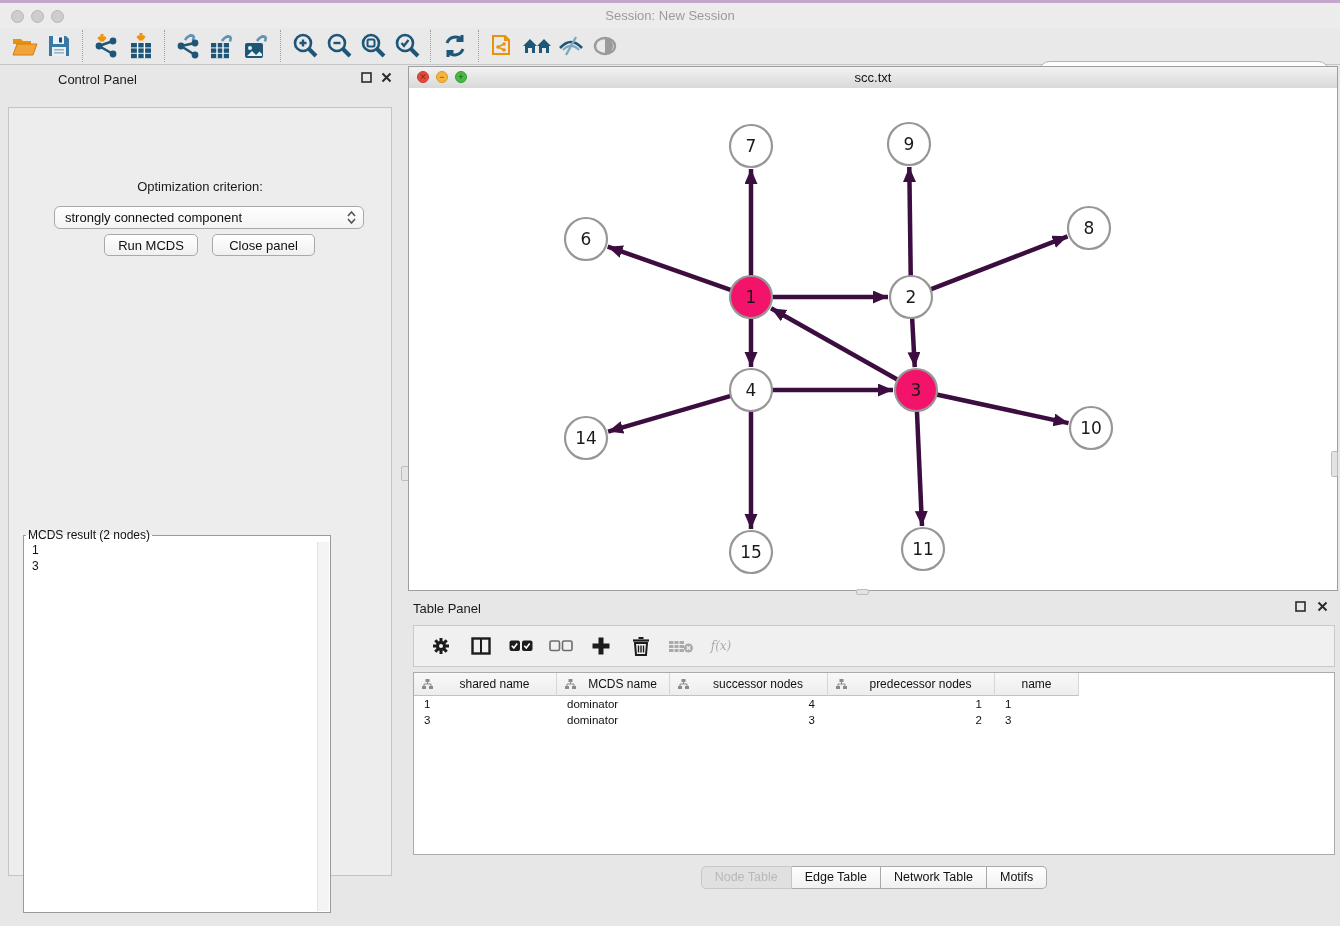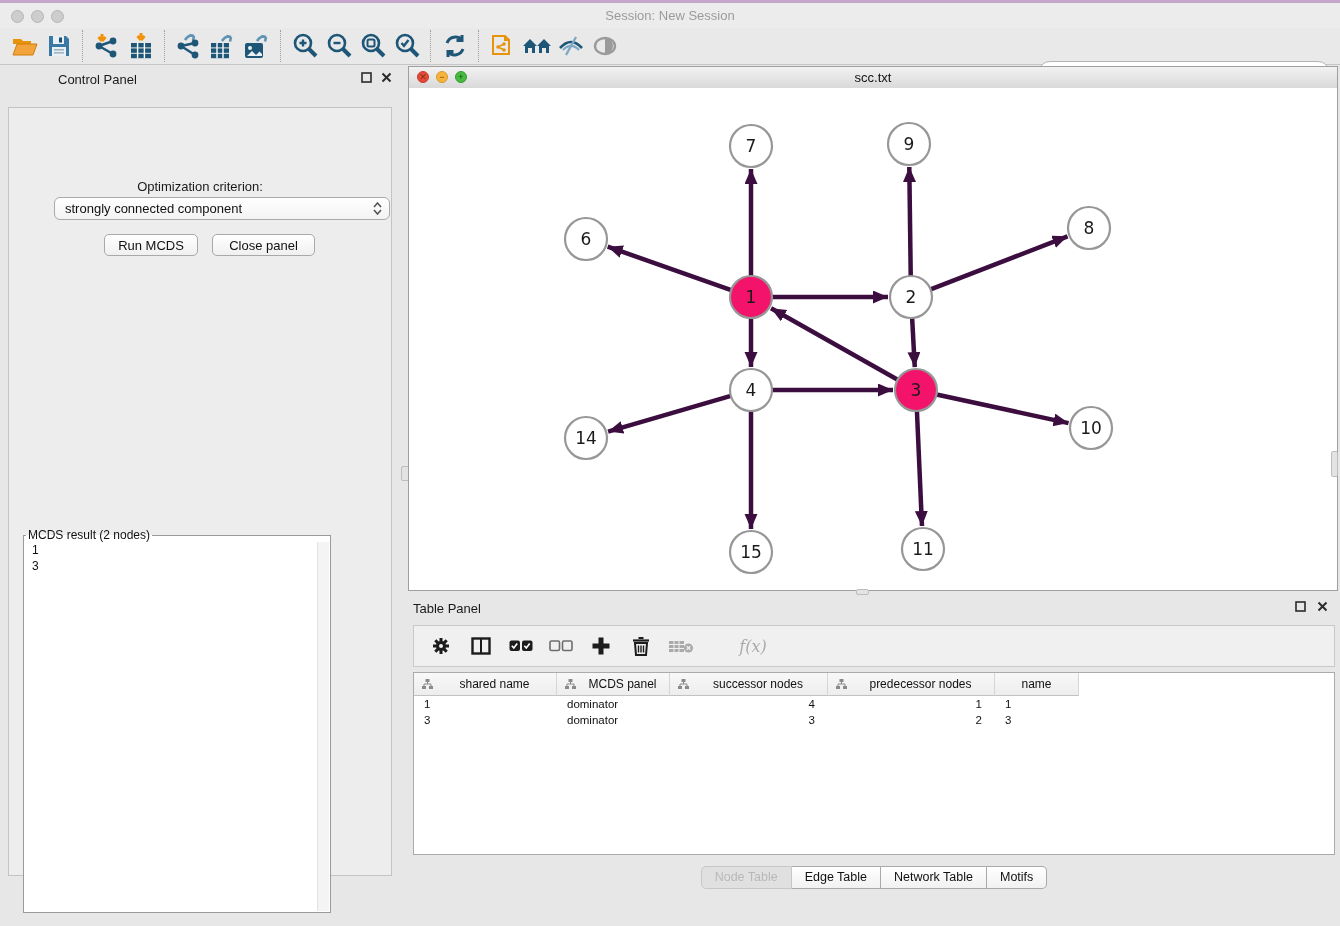--- a/index.html
+++ b/index.html
@@ -32,21 +32,21 @@
   .cp-float{left:auto;right:28px;} .cp-close{left:auto;right:8px;}
   .seg-tabs{position:absolute;top:30px;left:0;right:0;display:flex;justify-content:center;z-index:3;}
   .seg-tab{height:22px;line-height:22px;padding:0 10px;font-size:13px;color:#111;background:linear-gradient(#ffffff,#f1f1f1);
            border:1px solid #a9a9a9;border-left-width:0;cursor:default;}
   .seg-tab:first-child{border-left-width:1px;border-radius:5px 0 0 5px;}
   .seg-tab:last-child{border-radius:0 5px 5px 0;}
   .seg-tab.active{background:#e0e0e0;color:#b8b8b8;border-color:#c7c7c7;}
   .cp-body{position:absolute;left:8px;top:41px;width:384px;height:769px;background:#ededed;
            border:1px solid #c4c4c4;box-sizing:border-box;padding-left:8px;}
   .opt-label{position:absolute;left:0;right:0;top:71px;text-align:center;font-size:13px;color:#1a1a1a;}
-  .opt-select{position:absolute;left:45px;top:89px;width:336px;height:23px;background:linear-gradient(#ffffff,#f3f3f3);
+  .opt-select{position:absolute;left:45px;top:98px;width:310px;height:23px;background:linear-gradient(#ffffff,#f3f3f3);
               border:1px solid #a9a9a9;border-radius:6px;display:flex;align-items:center;box-sizing:border-box;font-size:13px;}
   .opt-select .val{flex:1;padding-left:10px;color:#111;}
   .opt-select .stepper{width:18px;display:flex;flex-direction:column;align-items:center;gap:1px;margin-right:3px;}
   .mac-btn{position:absolute;height:22px;background:linear-gradient(#ffffff,#f0f0f0);border:1px solid #a9a9a9;
            border-radius:5px;font-size:13px;color:#111;display:flex;align-items:center;justify-content:center;box-sizing:border-box;
            font-family:"Liberation Sans",sans-serif;}
   .btn-run{left:95px;top:126px;width:94px;}
   .btn-closep{left:203px;top:126px;width:103px;}
   .result-fieldset{position:absolute;left:14px;top:420px;width:308px;height:385px;border:1px solid #9a9a9a;
                    margin:0;padding:0;background:#fff;box-sizing:border-box;}
@@ -65,21 +65,21 @@
   .frame-canvas{position:absolute;left:0;top:21px;width:928px;height:502px;background:#fff;}
   
   .grip{position:absolute;background:#e3e3e3;border:1px solid #bdbdbd;border-radius:2px;box-sizing:border-box;}
   
   .table-panel{position:absolute;left:408px;top:596px;width:932px;height:294px;}
   .tp-title{position:absolute;left:5px;top:5px;}
   .tp-float{left:auto;right:34px;} .tp-close{left:auto;right:12px;}
   .tp-toolbar{position:absolute;left:5px;top:29px;width:922px;height:42px;background:#f0f0f0;
               border:1px solid #c9c9c9;box-sizing:border-box;display:flex;align-items:center;gap:14px;padding-left:14px;}
   .tp-tbtn{width:26px;height:26px;display:flex;align-items:center;justify-content:center;}
-  .fx{font-family:"DejaVu Serif",serif;font-style:italic;font-size:16px;color:#aaa;margin-left:32px;}
+  .fx{font-family:"DejaVu Serif",serif;font-style:italic;font-size:12px;color:#aaa;}
   .tp-table{position:absolute;left:5px;top:76px;width:922px;height:183px;background:#fff;
             border:1px solid #ababab;box-sizing:border-box;overflow:hidden;}
   .thead-row{display:flex;height:23px;}
   .th-cell{display:flex;align-items:center;background:linear-gradient(#f8f8f8,#ededed);
            border-right:1px solid #d6d6d6;border-bottom:1px solid #c2c2c2;box-sizing:border-box;font-size:12px;color:#111;}
   .th-cell .th-ico{margin-left:8px;flex:0 0 auto;display:flex;}
   .th-cell .th-lab{flex:1;text-align:center;padding:0 6px;white-space:nowrap;overflow:hidden;}
   .tbody-row{display:flex;height:16px;}
   .td-cell{font-size:11.5px;color:#111;box-sizing:border-box;white-space:nowrap;overflow:hidden;line-height:16px;}
   .td-left{text-align:left;padding-left:10px;}
@@ -455,21 +455,21 @@
             <span class="th-ico">
               <svg width="11" height="10" viewBox="0 0 11 10">
                 <g fill="#8a8a8a">
                   <rect x="3.5" y="0" width="4" height="3"></rect>
                   <rect x="0" y="7" width="4" height="3"></rect>
                   <rect x="7" y="7" width="4" height="3"></rect>
                 </g>
                 <path d="M5.5 3 v2 M2 7 V5 h7 v2" stroke="#8a8a8a" fill="none"></path>
               </svg>
             </span>
-            <span class="th-lab">MCDS panel</span>
+            <span class="th-lab">MCDS name</span>
           </div>
           <div class="th-cell" style="width: 158px;">
             <span class="th-ico">
               <svg width="11" height="10" viewBox="0 0 11 10">
                 <g fill="#8a8a8a">
                   <rect x="3.5" y="0" width="4" height="3"></rect>
                   <rect x="0" y="7" width="4" height="3"></rect>
                   <rect x="7" y="7" width="4" height="3"></rect>
                 </g>
                 <path d="M5.5 3 v2 M2 7 V5 h7 v2" stroke="#8a8a8a" fill="none"></path>

